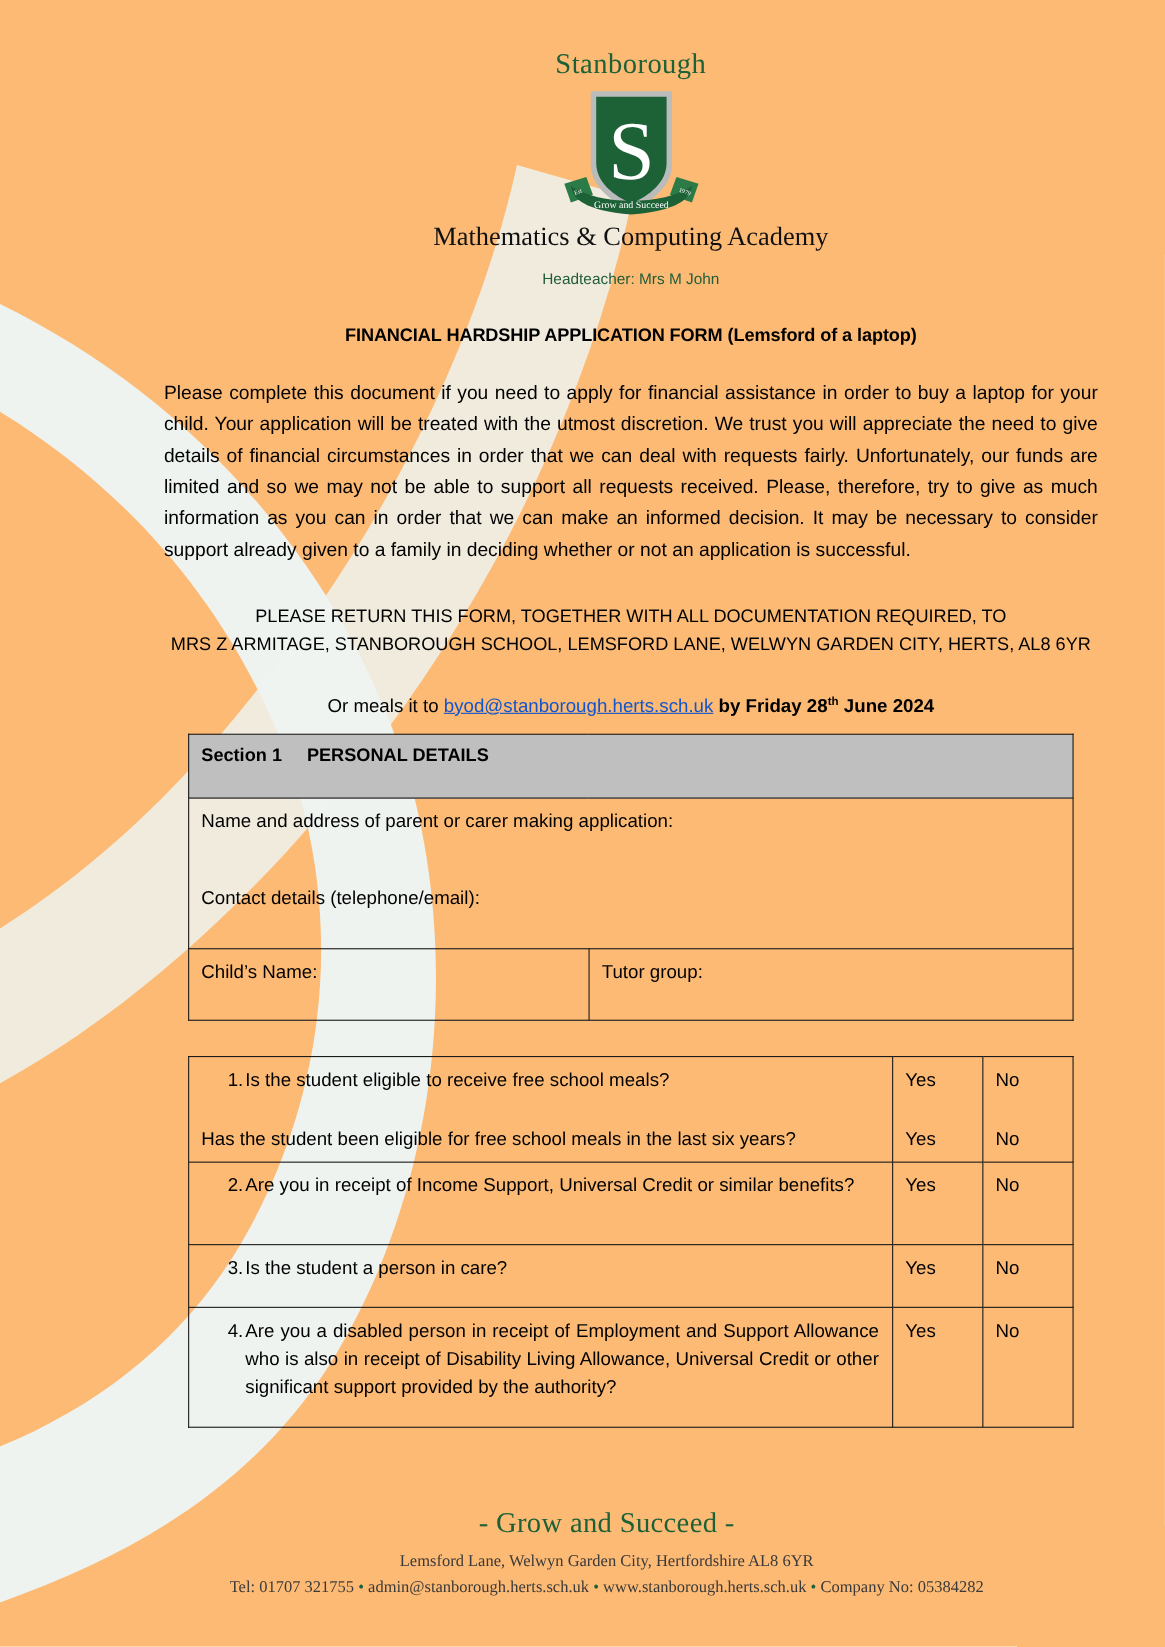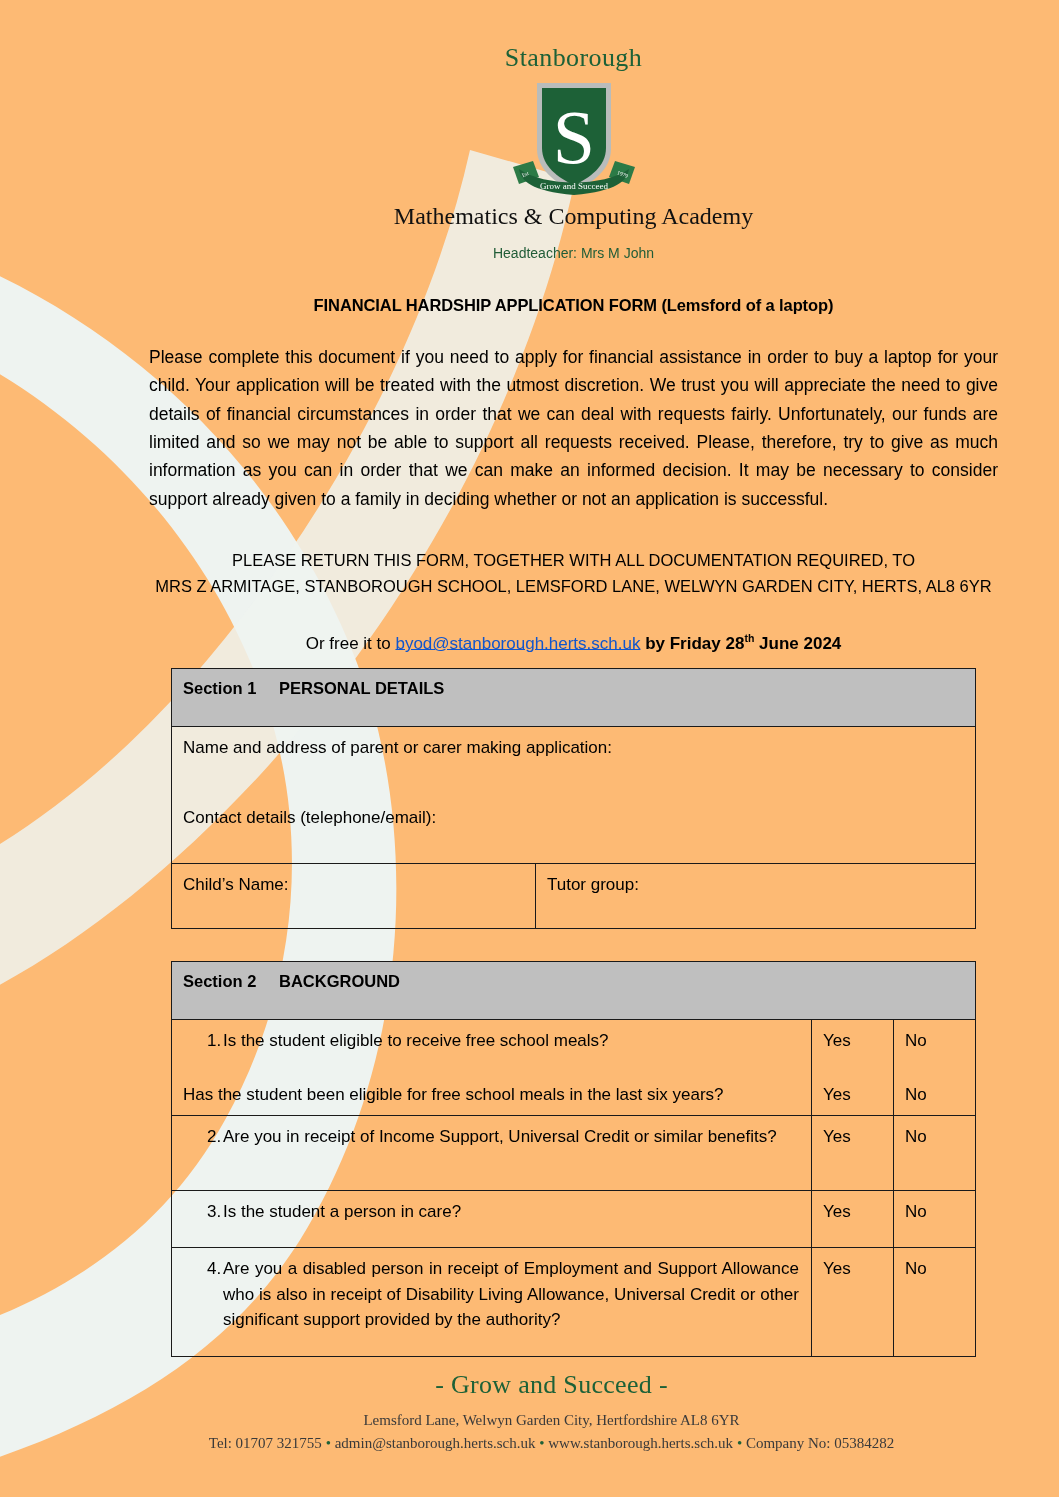--- a/index.html
+++ b/index.html
@@ -258,21 +258,21 @@
     <div class="form-title">FINANCIAL HARDSHIP APPLICATION FORM (Lemsford of a laptop)</div>
 
     <div class="intro">Please complete this document if you need to apply for financial assistance in order to buy a laptop for your child.  Your application will be treated with the utmost discretion.  We trust you will appreciate the need to give details of financial circumstances in order that we can deal with requests fairly.  Unfortunately, our funds are limited and so we may not be able to support all requests received.  Please, therefore, try to give as much information as you can in order that we can make an informed decision.  It may be necessary to consider support already given to a family in deciding whether or not an application is successful.</div>
 
     <div class="return-block">
       <div>PLEASE RETURN THIS FORM, TOGETHER WITH ALL DOCUMENTATION REQUIRED, TO</div>
       <div>MRS Z ARMITAGE, STANBOROUGH SCHOOL, LEMSFORD LANE, WELWYN GARDEN CITY, HERTS, AL8 6YR</div>
     </div>
 
     <div class="email-line">
-      <span>Or free it to </span><a class="email-link" href="#">byod@stanborough.herts.sch.uk</a><span class="bold"> by Friday 28</span><sup class="bold">th</sup><span class="bold"> June 2024</span>
+      <span>Or meals it to </span><a class="email-link" href="#">byod@stanborough.herts.sch.uk</a><span class="bold"> by Friday 28</span><sup class="bold">th</sup><span class="bold"> June 2024</span>
     </div>
 
     <table class="form-table" id="section1-table">
       <colgroup>
         <col style="width:364px">
         <col style="width:440px">
       </colgroup>
       <tbody>
         <tr class="sec-header">
           <td colspan="2">
@@ -297,25 +297,20 @@
       </tbody>
     </table>
 
     <table class="form-table" id="section2-table">
       <colgroup>
         <col style="width:640px">
         <col style="width:82px">
         <col style="width:82px">
       </colgroup>
       <tbody>
-        <tr class="sec-header">
-          <td colspan="3">
-            <span class="sec-label">Section 2</span><span>BACKGROUND</span>
-          </td>
-        </tr>
 
         <tr>
           <td class="q-cell">
             <div class="q-row">
               <span class="q-num">1.</span>
               <span class="q-text nojust">Is the student eligible to receive free school meals?</span>
             </div>
             <div class="q-plain">Has the student been eligible for free school meals in the last six years?</div>
           </td>
           <td class="ans-cell">

